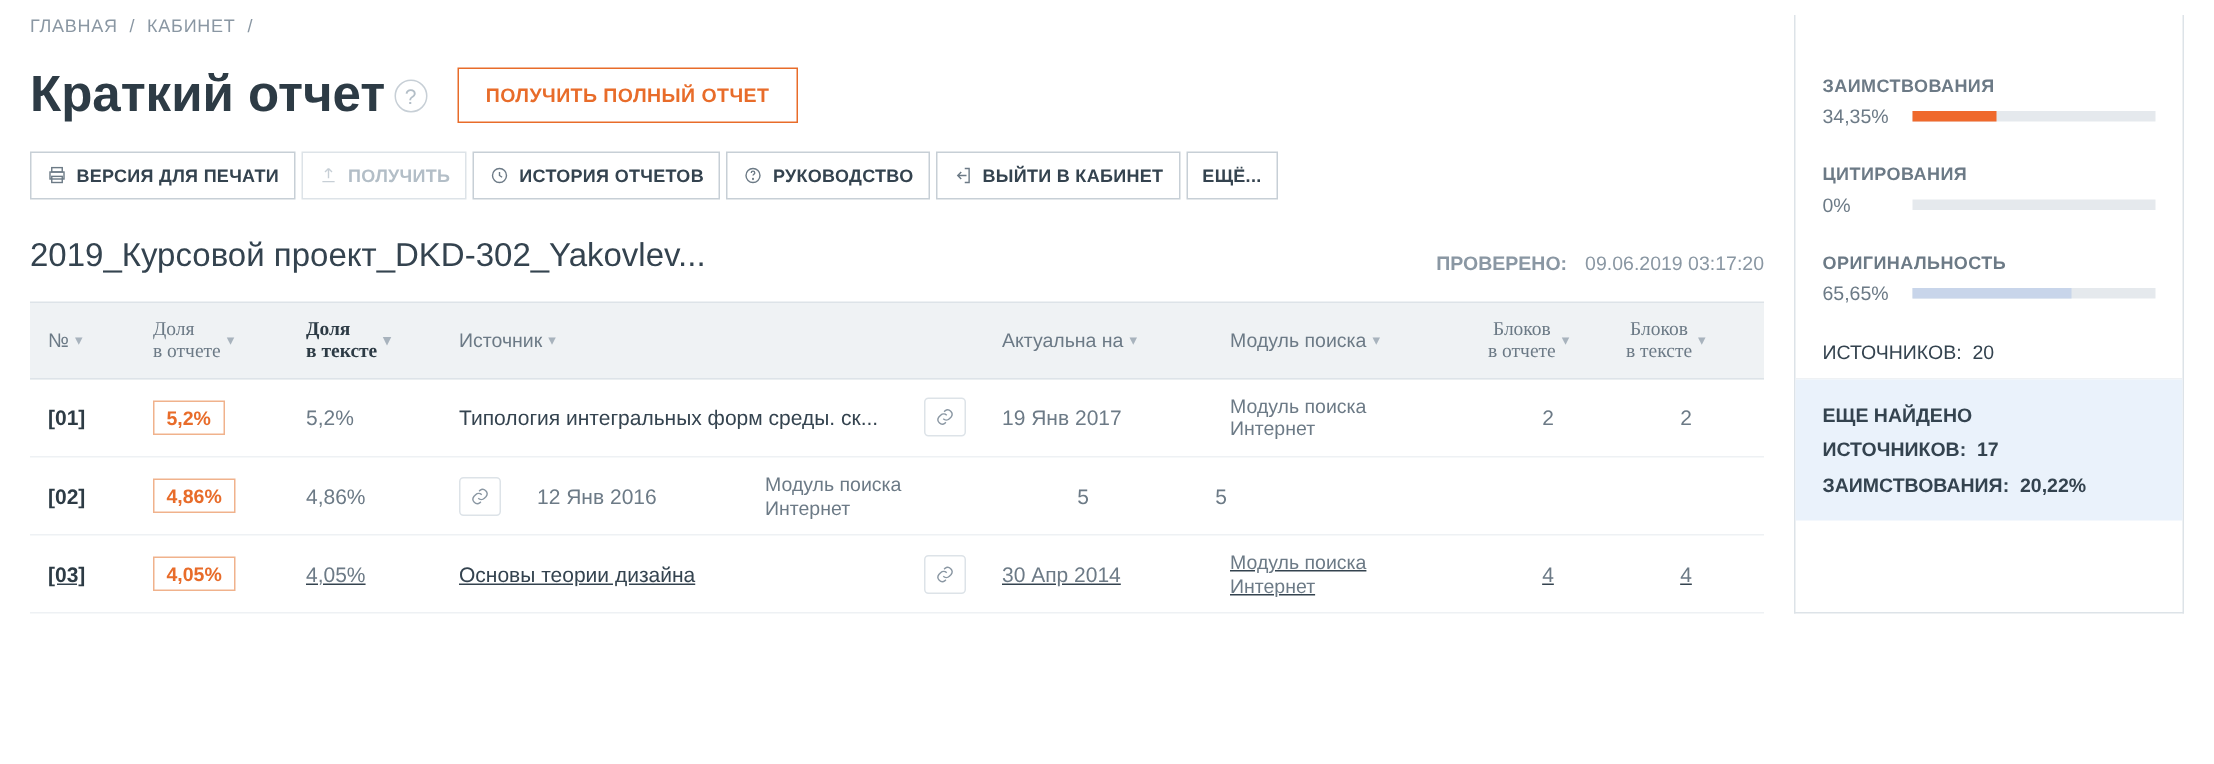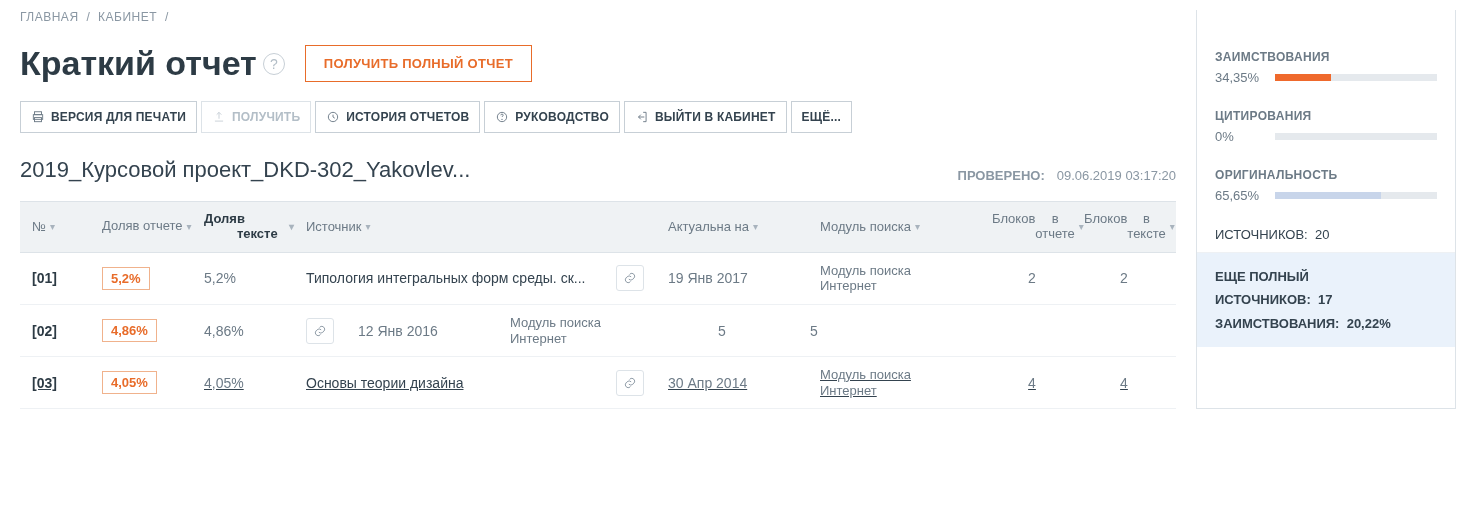--- a/index.html
+++ b/index.html
@@ -32,21 +32,21 @@
 .checked { font-size: 13px; color: #8a97a3; display: flex; gap: 12px; }
 .checked .lbl { font-weight: 700; }
 
 
 .tbl { border-top: 1px solid #dde3e8; border-bottom: 1px solid #eef1f4; }
 .thead, .trow { display: flex; align-items: center; padding: 10px 12px; gap: 12px; }
 .thead { background: #eff2f4; border-bottom: 1px solid #dde3e8; font-size: 13px; color: #6c7a86; }
 .th { display: flex; align-items: center; gap: 4px; }
 .th.sorted { color: #2d3b45; font-weight: 700; }
 .sort-ico { color: #a8b3bd; font-size: 10px; }
-.th .lines { display: flex; flex-direction: row; line-height: 1.15; }
+.th .lines { display: flex; flex-direction: column; line-height: 1.15; font-family: Liberation Serif, serif; }
 .col-num   { width: 58px; }
 .col-share1{ width: 90px; }
 .col-share2{ width: 90px; }
 .col-src   { flex: 1; min-width: 0; }
 .col-link  { width: 40px; }
 .col-date  { width: 140px; }
 .col-mod   { width: 160px; }
 .col-b1    { width: 80px; text-align: center; }
 .col-b2    { width: 80px; text-align: center; }
 
@@ -271,18 +271,18 @@
         <div class="stat-val">65,65%</div>
         <div class="bar">
             <div class="fill lblue" id="bar-orig" style="width: 65.65%;"></div>
           </div>
       </div>
     </div>
     <div class="src-count">
       <span>ИСТОЧНИКОВ:</span>&nbsp;&nbsp;<span>20</span>
     </div>
     <div class="extra">
-      <div><span class="k">ЕЩЕ ПОЛНЫЙ</span></div>
+      <div><span class="k">ЕЩЕ НАЙДЕНО</span></div>
       <div><span class="k">ИСТОЧНИКОВ:</span>&nbsp;&nbsp;<span class="k">17</span></div>
       <div><span class="k">ЗАИМСТВОВАНИЯ:</span>&nbsp;&nbsp;<span class="k">20,22%</span></div>
     </div>
   </div>
 </div>
 
 </body></html>

